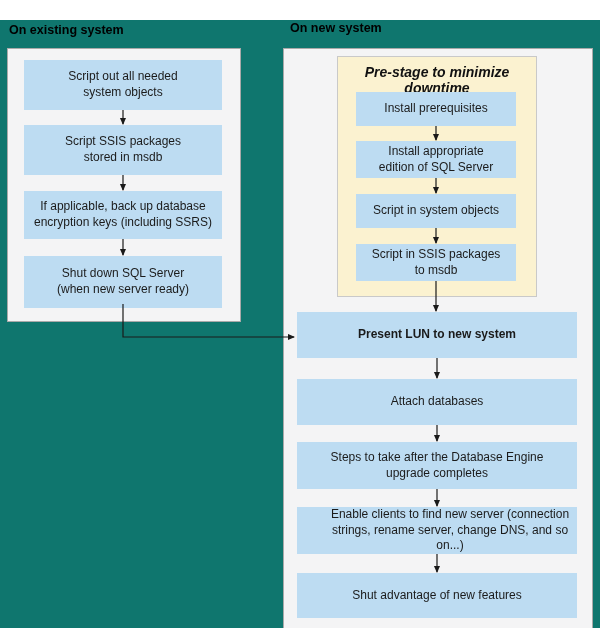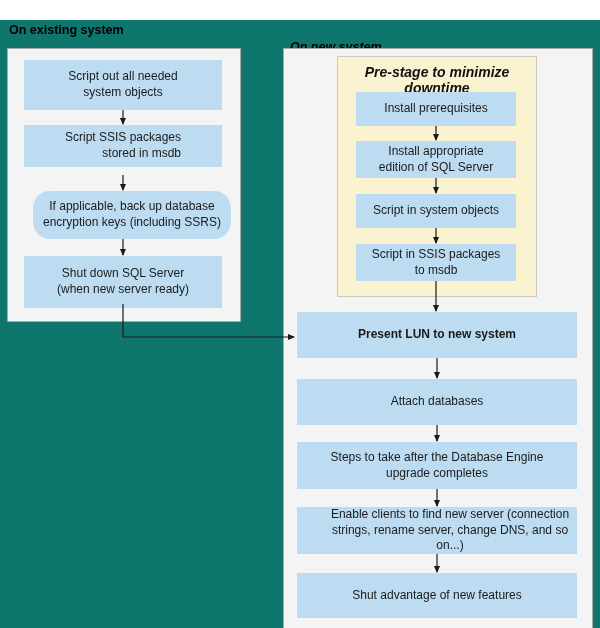--- a/index.html
+++ b/index.html
@@ -64,34 +64,34 @@
     stroke-width: 1.2;
     fill: none;
   }
 </style>
 </head>
 <body>
 
 <div class="stage">
 
   <div class="col-header" style="left:9px; top:3px;">On existing system</div>
-  <div class="col-header" style="left:290px; top:20px;font-style:italic;">On new system</div>
+  <div class="col-header" style="left:290px; top:1px;">On new system</div>
 
   <div class="panel" style="left:7px; top:28px; width:234px; height:274px;"></div>
 
   <div class="panel" style="left:283px; top:28px; width:310px; height:584px;"></div>
 
   <div class="prestage" style="left:337px; top:36px; width:200px; height:241px;"></div>
   <div class="prestage-title" style="left:337px; top:44px; width:200px;">Pre-stage to minimize downtime</div>
 
   <div class="step" style="left:24px; top:40px;  width:198px; height:50px;">Script out all needed
 system objects</div>
-  <div class="step" style="left:24px; top:105px; width:198px; height:42px;text-align:right;">Script SSIS packages
+  <div class="step" style="left:24px; top:105px; width:198px; height:50px;">Script SSIS packages
 stored in msdb</div>
-  <div class="step" style="left:33px; top:171px; width:198px; height:48px;border-radius:17px;">If applicable, back up database
+  <div class="step" style="left:24px; top:171px; width:198px; height:48px;">If applicable, back up database
 encryption keys (including SSRS)</div>
   <div class="step" style="left:24px; top:236px; width:198px; height:52px;">Shut down SQL Server
 (when new server ready)</div>
 
   <div class="step" style="left:356px; top:72px;  width:160px; height:34px;">Install prerequisites</div>
   <div class="step" style="left:356px; top:121px; width:160px; height:37px;">Install appropriate
 edition of SQL Server</div>
   <div class="step" style="left:356px; top:224px; width:160px; height:37px;">Script in SSIS packages
 to msdb</div>
   <div class="step" style="left:356px; top:174px; width:160px; height:34px;">Script in system objects</div>

